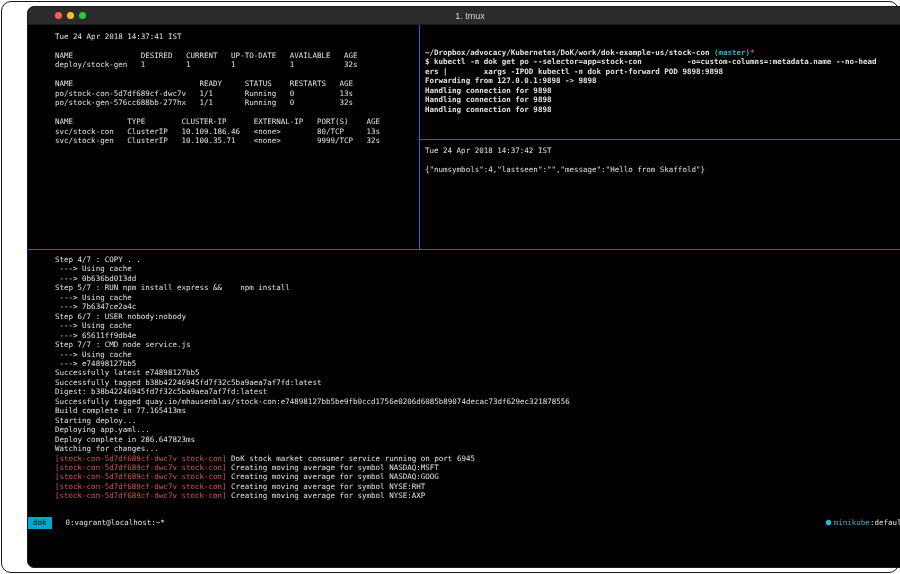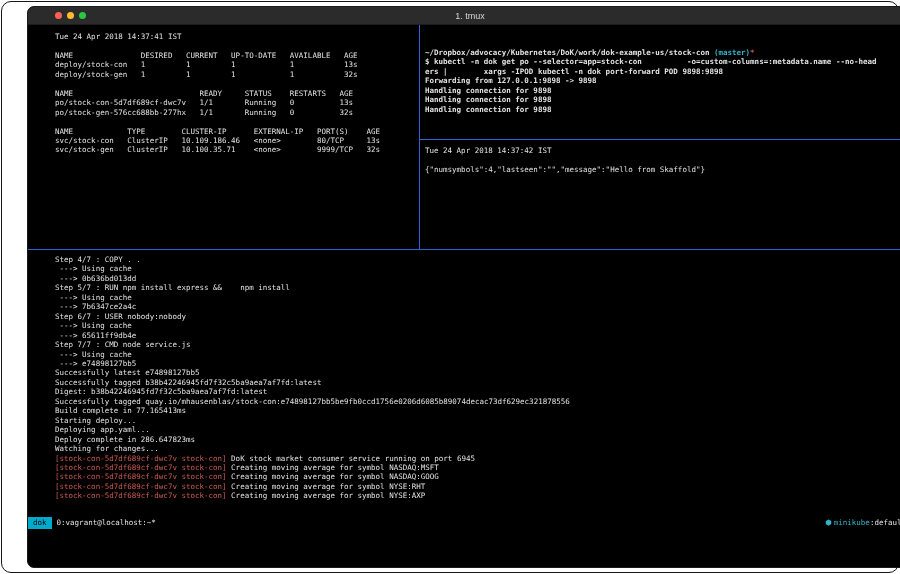--- a/index.html
+++ b/index.html
@@ -37,21 +37,21 @@
   .pane-tr-lower { flex:1; padding:6px 4px 0 5px; overflow:hidden; }
   .pane-bottom { flex:1; padding:5px 4px 0 27px; overflow:hidden; min-height:0; }
   .term-line { white-space:pre; }
   .fg-red  { color:#cd5a52; }
   .fg-cyan { color:#33b5c9; }
   .statusbar {
     flex:0 0 12px; display:flex; align-items:flex-start;
     background:#000; font-size:7.5px; line-height:12px;
   }
   .session { background:#00aacc; color:#000; padding:0 5px; }
-  .winlabel { color:#e2e2e2; padding-left:5px; }
+  .winlabel { color:#e2e2e2; padding-left:14px; }
   .status-right { margin-left:auto; padding-right:6px; display:flex; }
   .status-right .icon { color:#33b5c9; padding-right:2px; }
   .status-right .primary { color:#33b5c9; }
   .status-right .secondary { color:#e2e2e2; }
   .filler { flex:0 0 38px; background:#000; }
 </style>
 </head>
 <body>
 
 <div class="frame"></div>
@@ -67,21 +67,20 @@
     <div class="title">1. tmux</div>
   </div>
 
   <div class="term">
 
     <div class="top-row">
       <div class="pane-tl">
           <div class="term-line">Tue 24 Apr 2018 14:37:41 IST</div>
           <div class="term-line">&nbsp;</div>
           <div class="term-line">NAME               DESIRED   CURRENT   UP-TO-DATE   AVAILABLE   AGE</div>
-          <div class="term-line">deploy/stock-con   1         1         1            1           13s</div>
           <div class="term-line">deploy/stock-gen   1         1         1            1           32s</div>
           <div class="term-line">&nbsp;</div>
           <div class="term-line">NAME                            READY     STATUS    RESTARTS   AGE</div>
           <div class="term-line">po/stock-con-5d7df689cf-dwc7v   1/1       Running   0          13s</div>
           <div class="term-line">po/stock-gen-576cc688bb-277hx   1/1       Running   0          32s</div>
           <div class="term-line">&nbsp;</div>
           <div class="term-line">NAME            TYPE        CLUSTER-IP      EXTERNAL-IP   PORT(S)    AGE</div>
           <div class="term-line">svc/stock-con   ClusterIP   10.109.186.46   &lt;none&gt;        80/TCP     13s</div>
           <div class="term-line">svc/stock-gen   ClusterIP   10.100.35.71    &lt;none&gt;        9999/TCP   32s</div>
         </div>

